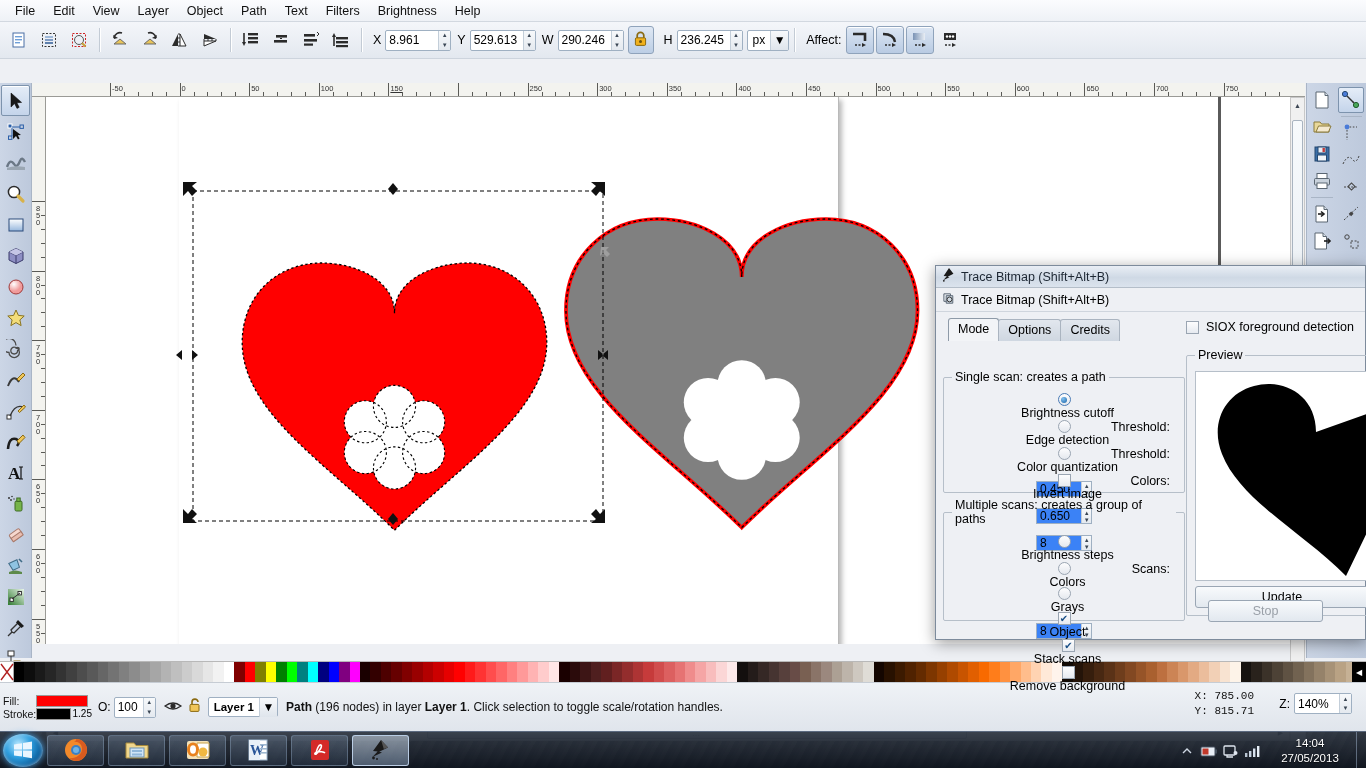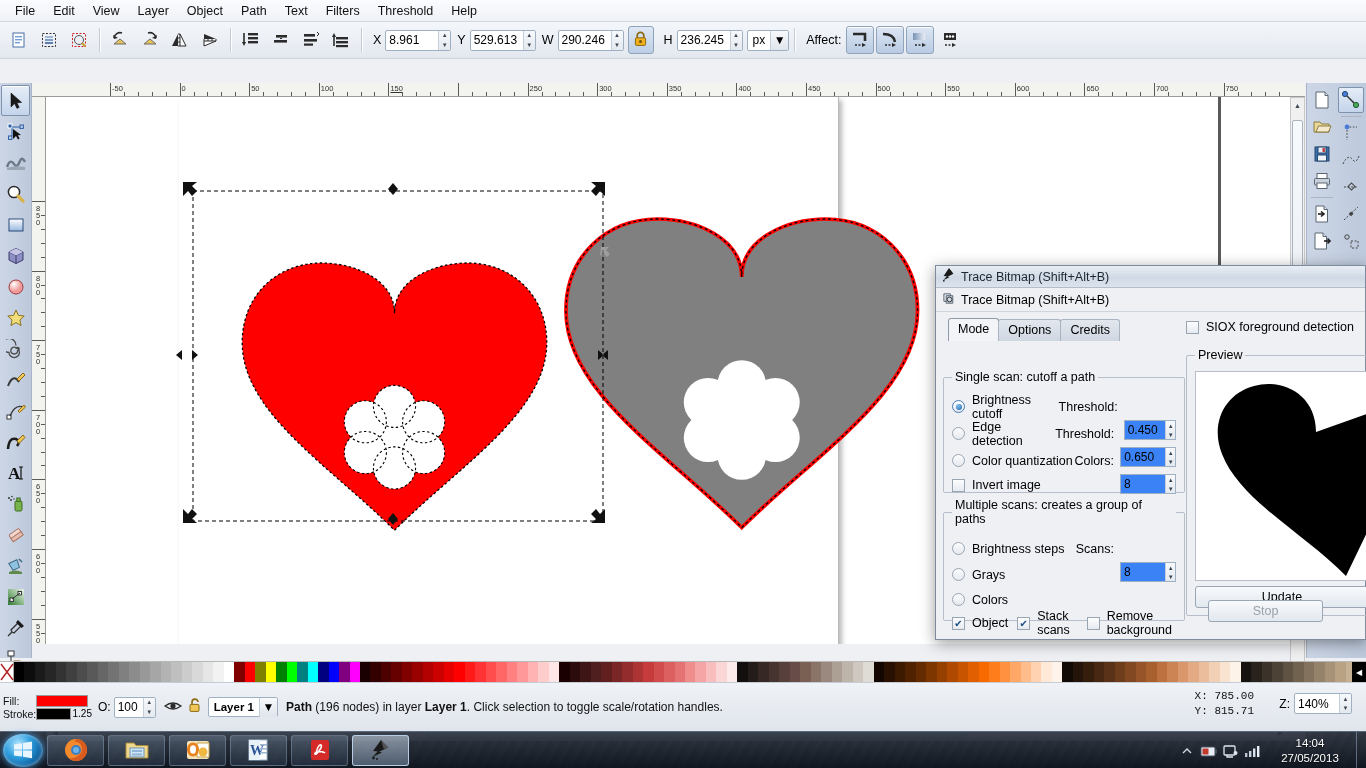--- a/index.html
+++ b/index.html
@@ -310,21 +310,21 @@
     border-radius:3px 3px 0 0; margin-right:-1px;
   }
   .tab.active { background:#f2f4f7; padding-bottom:5px; border-color:#8e9aa8; }
 
   .group {
     border:1px solid #b6bfc9; border-radius:2px; position:relative;
     padding:9px 8px 7px; margin:0;
   }
   .group > legend { font-size:12.5px; padding:0 3px; }
 
-  .radiorow { display:flex; align-items:center; height:27px; }
+  .radiorow { display:flex; align-items:center; height:27px;flex-direction:column; }
   .radio {
     width:13px; height:13px; border-radius:50%;
     border:1px solid #9aa5b2; background:linear-gradient(to bottom,#fdfdfe,#e4e8ee);
     display:flex; align-items:center; justify-content:center; flex:0 0 auto;
   }
   .radio.on { border-color:#4a7bb5; }
   .radio.on::after {
     content:""; width:6px; height:6px; border-radius:50%;
     background:radial-gradient(circle at 35% 30%, #7fc0f0, #1b64a8);
   }
@@ -368,21 +368,21 @@
 
     <div class="menubar">
       <div class="menuitem">File</div>
       <div class="menuitem">Edit</div>
       <div class="menuitem">View</div>
       <div class="menuitem">Layer</div>
       <div class="menuitem">Object</div>
       <div class="menuitem">Path</div>
       <div class="menuitem">Text</div>
       <div class="menuitem">Filters</div>
-      <div class="menuitem">Threshold</div>
+      <div class="menuitem">Brightness</div>
       <div class="menuitem">Help</div>
     </div>
 
     <div class="cmdbar">
       <div class="tbtn">
         <svg width="18" height="18" viewBox="0 0 18 18">
             <rect x="3" y="2" width="11" height="14" fill="#fff" stroke="#4a6fa5"></rect>
             <rect x="5" y="5" width="7" height="1.4" fill="#6f9fd8"></rect>
             <rect x="5" y="8" width="7" height="1.4" fill="#6f9fd8"></rect>
             <rect x="5" y="11" width="5" height="1.4" fill="#6f9fd8"></rect>
@@ -1253,21 +1253,21 @@
         <div class="tab">Options</div>
         <div class="tab">Credits</div>
       </div>
 
       <div class="sioxrow">
         <span class="chk"></span>
         <span class="rlbl">SIOX foreground detection</span>
       </div>
 
       <fieldset class="group" style="position:absolute;left:7px;top:58px;width:242px;height:123px">
-        <legend>Single scan: cutoff a path</legend>
+        <legend>Single scan: creates a path</legend>
         <div class="radiorow">
           <span class="radio on"></span>
           <span class="rlbl">Brightness cutoff</span>
           <span class="fieldlbl">Threshold:</span>
           <div class="smallnum">
             <input value="0.450" style="">
             <div class="spin">
                 <i>▲</i>
                 <i>▼</i>
               </div>
@@ -1312,25 +1312,25 @@
           <div class="smallnum">
             <input value="8" style="">
             <div class="spin">
                 <i>▲</i>
                 <i>▼</i>
               </div>
           </div>
         </div>
         <div class="radiorow" style="height:25px">
           <span class="radio"></span>
-          <span class="rlbl">Grays</span>
+          <span class="rlbl">Colors</span>
         </div>
         <div class="radiorow" style="height:25px">
           <span class="radio"></span>
-          <span class="rlbl">Colors</span>
+          <span class="rlbl">Grays</span>
         </div>
         <div class="radiorow" style="height:22px">
           <span class="chk">✔</span>
           <span class="rlbl">Object</span>
           <span class="chk" style="margin-left:9px">✔</span>
           <span class="rlbl">Stack scans</span>
           <span class="chk" style="margin-left:9px"></span>
           <span class="rlbl">Remove background</span>
         </div>
       </fieldset>

